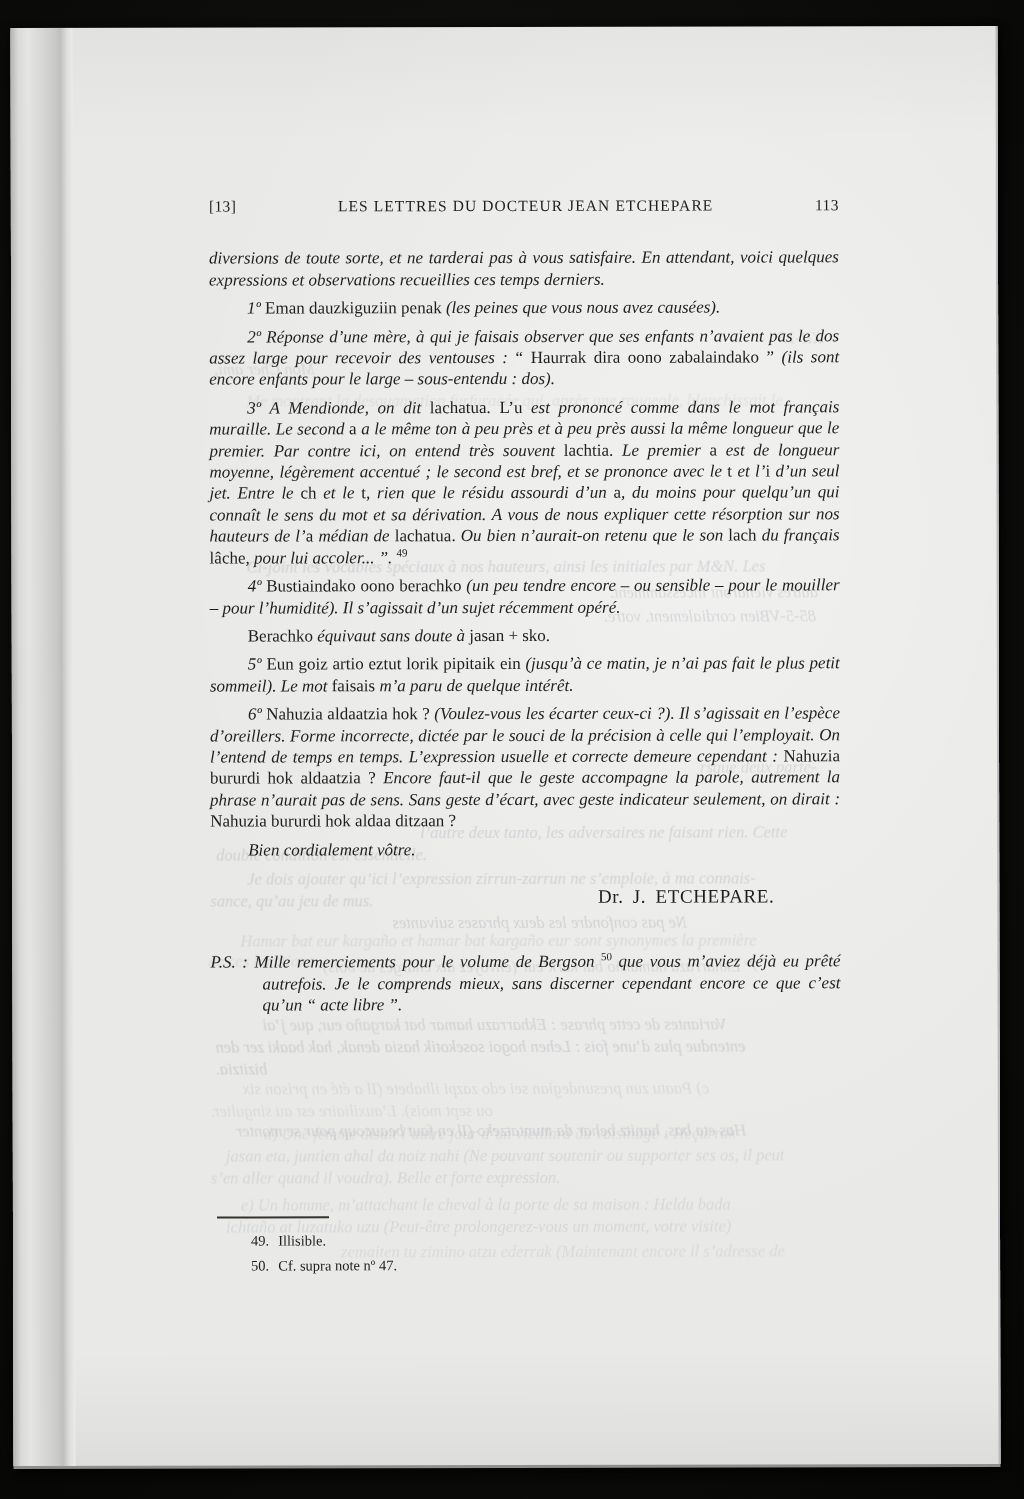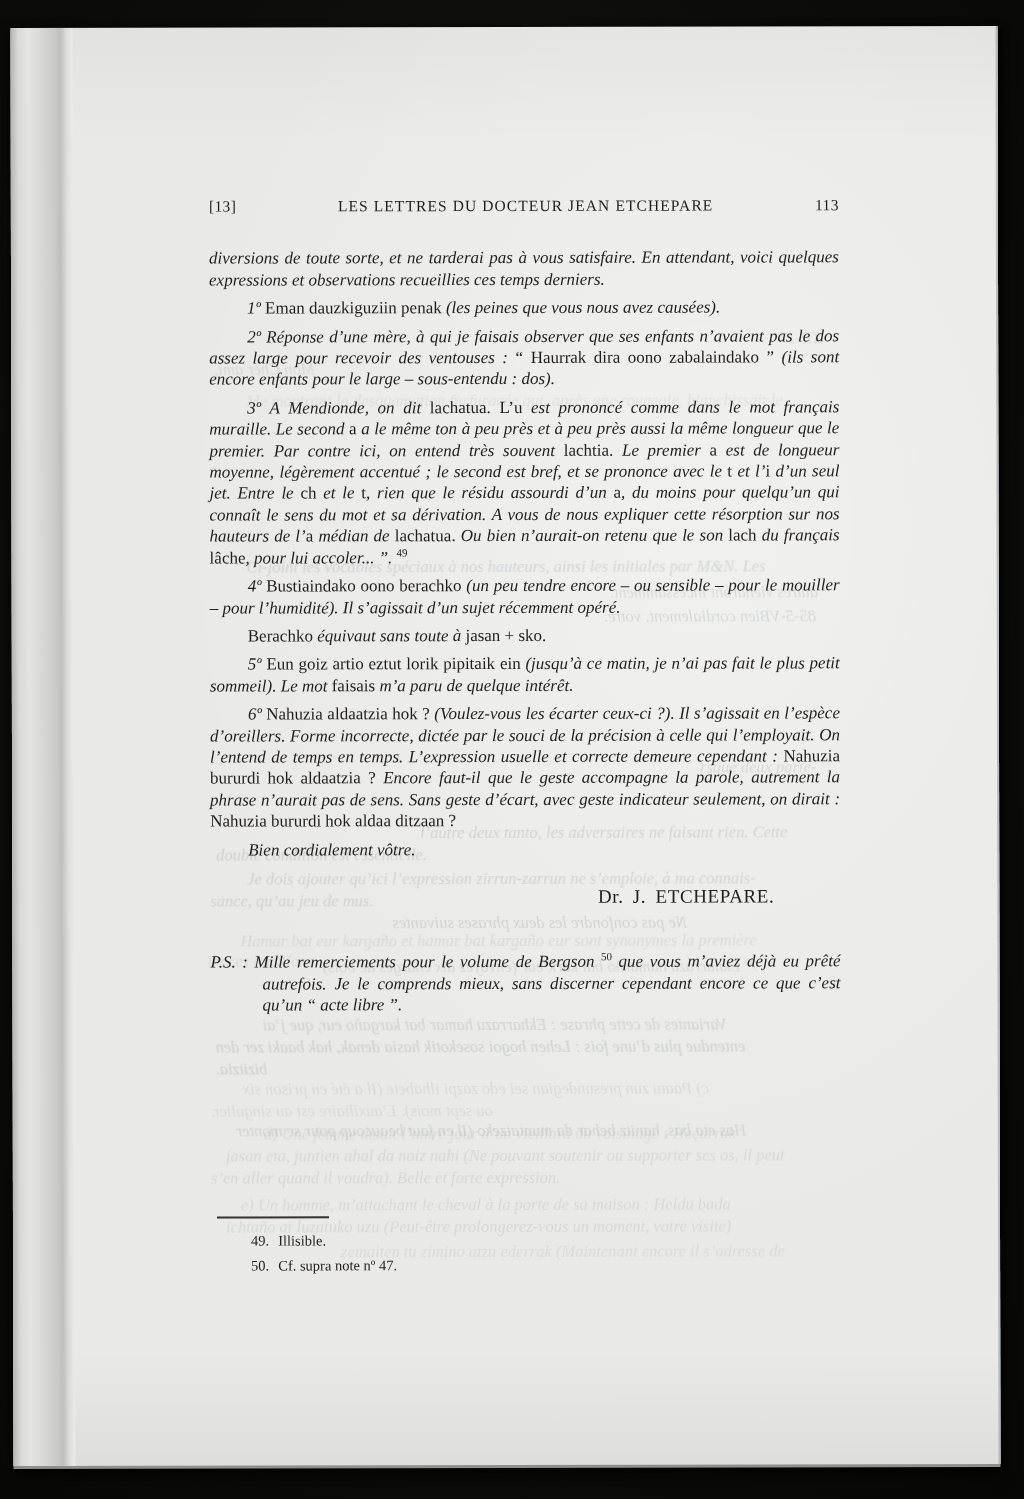--- a/index.html
+++ b/index.html
@@ -96,21 +96,21 @@
       <span class="title">LES LETTRES DU DOCTEUR JEAN ETCHEPARE</span>
       <span>113</span>
     </div>
 
     <div class="paras">
         <div class="para first"><span class="seg-i">diversions de toute sorte, et ne tarderai pas à vous satisfaire. En attendant, voici quelques expressions et observations recueillies ces temps derniers.</span></div>
         <div class="para indent"><span class="seg-i">1º </span><span class="seg-r">Eman dauzkiguziin penak </span><span class="seg-i">(les peines que vous nous avez causées).</span></div>
         <div class="para indent"><span class="seg-i">2º Réponse d’une mère, à qui je faisais observer que ses enfants n’avaient pas le dos assez large pour recevoir des ventouses : </span><span class="seg-r">“ Haurrak dira oono zabalaindako ” </span><span class="seg-i">(ils sont encore enfants pour le large – sous-entendu : dos).</span></div>
         <div class="para indent"><span class="seg-i">3º A Mendionde, on dit </span><span class="seg-r">lachatua. L’u </span><span class="seg-i">est prononcé comme dans le mot français muraille. Le second </span><span class="seg-r">a </span><span class="seg-i">a le même ton à peu près et à peu près aussi la même longueur que le premier. Par contre ici, on entend très souvent </span><span class="seg-r">lachtia. </span><span class="seg-i">Le premier </span><span class="seg-r">a </span><span class="seg-i">est de longueur moyenne, légèrement accentué ; le second est bref, et se prononce avec le </span><span class="seg-r">t </span><span class="seg-i">et l’</span><span class="seg-r">i </span><span class="seg-i">d’un seul jet. Entre le </span><span class="seg-r">ch </span><span class="seg-i">et le </span><span class="seg-r">t</span><span class="seg-i">, rien que le résidu assourdi d’un </span><span class="seg-r">a</span><span class="seg-i">, du moins pour quelqu’un qui connaît le sens du mot et sa dérivation. A vous de nous expliquer cette résorption sur nos hauteurs de l’</span><span class="seg-r">a </span><span class="seg-i">médian de </span><span class="seg-r">lachatua. </span><span class="seg-i">Ou bien n’aurait-on retenu que le son </span><span class="seg-r">lach </span><span class="seg-i">du français </span><span class="seg-r">lâche</span><span class="seg-i">, pour lui accoler... ”. </span><span class="seg-sup">49</span></div>
         <div class="para indent"><span class="seg-i">4º </span><span class="seg-r">Bustiaindako oono berachko </span><span class="seg-i">(un peu tendre encore – ou sensible – pour le mouiller – pour l’humidité). Il s’agissait d’un sujet récemment opéré.</span></div>
-        <div class="para indent"><span class="seg-r">Berachko </span><span class="seg-i">équivaut sans toute à </span><span class="seg-r">jasan + sko.</span></div>
+        <div class="para indent"><span class="seg-r">Berachko </span><span class="seg-i">équivaut sans doute à </span><span class="seg-r">jasan + sko.</span></div>
         <div class="para indent"><span class="seg-i">5º </span><span class="seg-r">Eun goiz artio eztut lorik pipitaik ein </span><span class="seg-i">(jusqu’à ce matin, je n’ai pas fait le plus petit sommeil). Le mot </span><span class="seg-r">faisais </span><span class="seg-i">m’a paru de quelque intérêt.</span></div>
         <div class="para indent"><span class="seg-i">6º </span><span class="seg-r">Nahuzia aldaatzia hok ? </span><span class="seg-i">(Voulez-vous les écarter ceux-ci ?). Il s’agissait en l’espèce d’oreillers. Forme incorrecte, dictée par le souci de la précision à celle qui l’employait. On l’entend de temps en temps. L’expression usuelle et correcte demeure cependant : </span><span class="seg-r">Nahuzia bururdi hok aldaatzia ? </span><span class="seg-i">Encore faut-il que le geste accompagne la parole, autrement la phrase n’aurait pas de sens. Sans geste d’écart, avec geste indicateur seulement, on dirait : </span><span class="seg-r">Nahuzia bururdi hok aldaa ditzaan ?</span></div>
         <div class="para indent"><span class="seg-i">Bien cordialement vôtre.</span></div>
         <div class="para signature"><span class="seg-r">Dr. J. ETCHEPARE.</span></div>
         <div class="para ps"><span class="seg-i">P.S. : Mille remerciements pour le volume de Bergson </span><span class="seg-sup">50</span><span class="seg-i"> que vous m’aviez déjà eu prêté autrefois. Je le comprends mieux, sans discerner cependant encore ce que c’est qu’un “ acte libre ”.</span></div>
       </div>
 
     <div class="footnotes">
       <div class="fn-rule"></div>
       <div>

